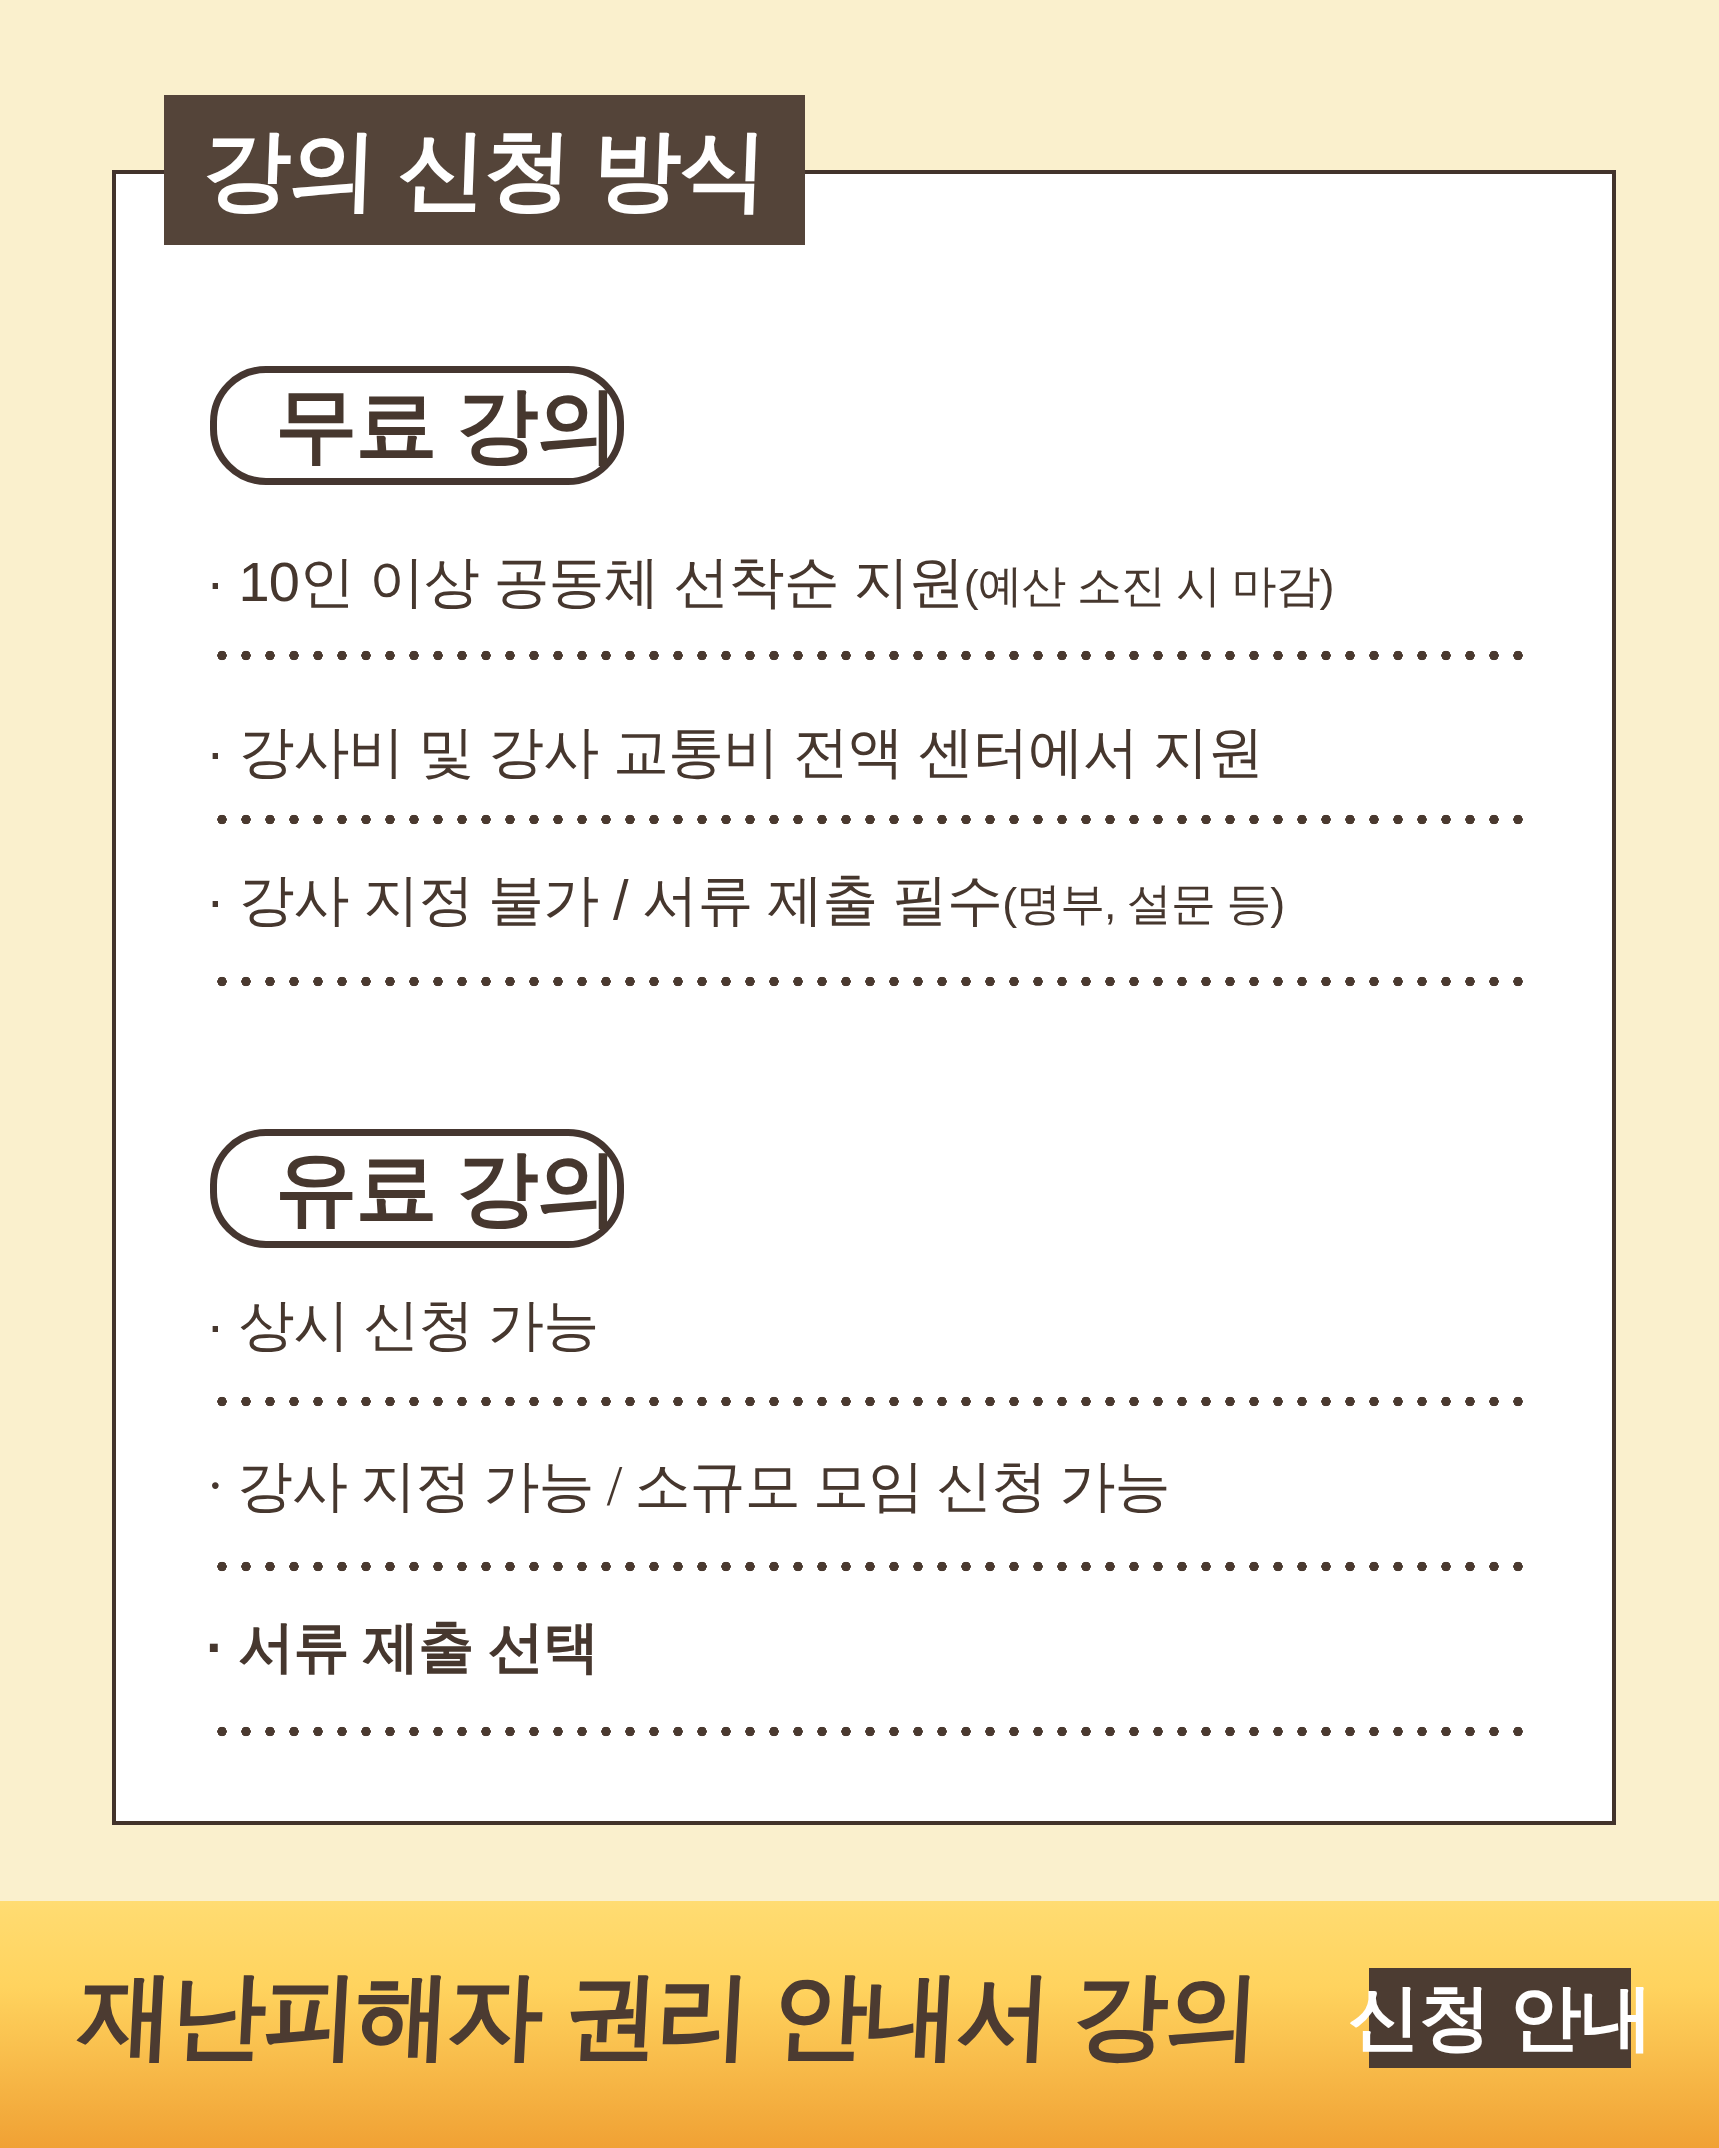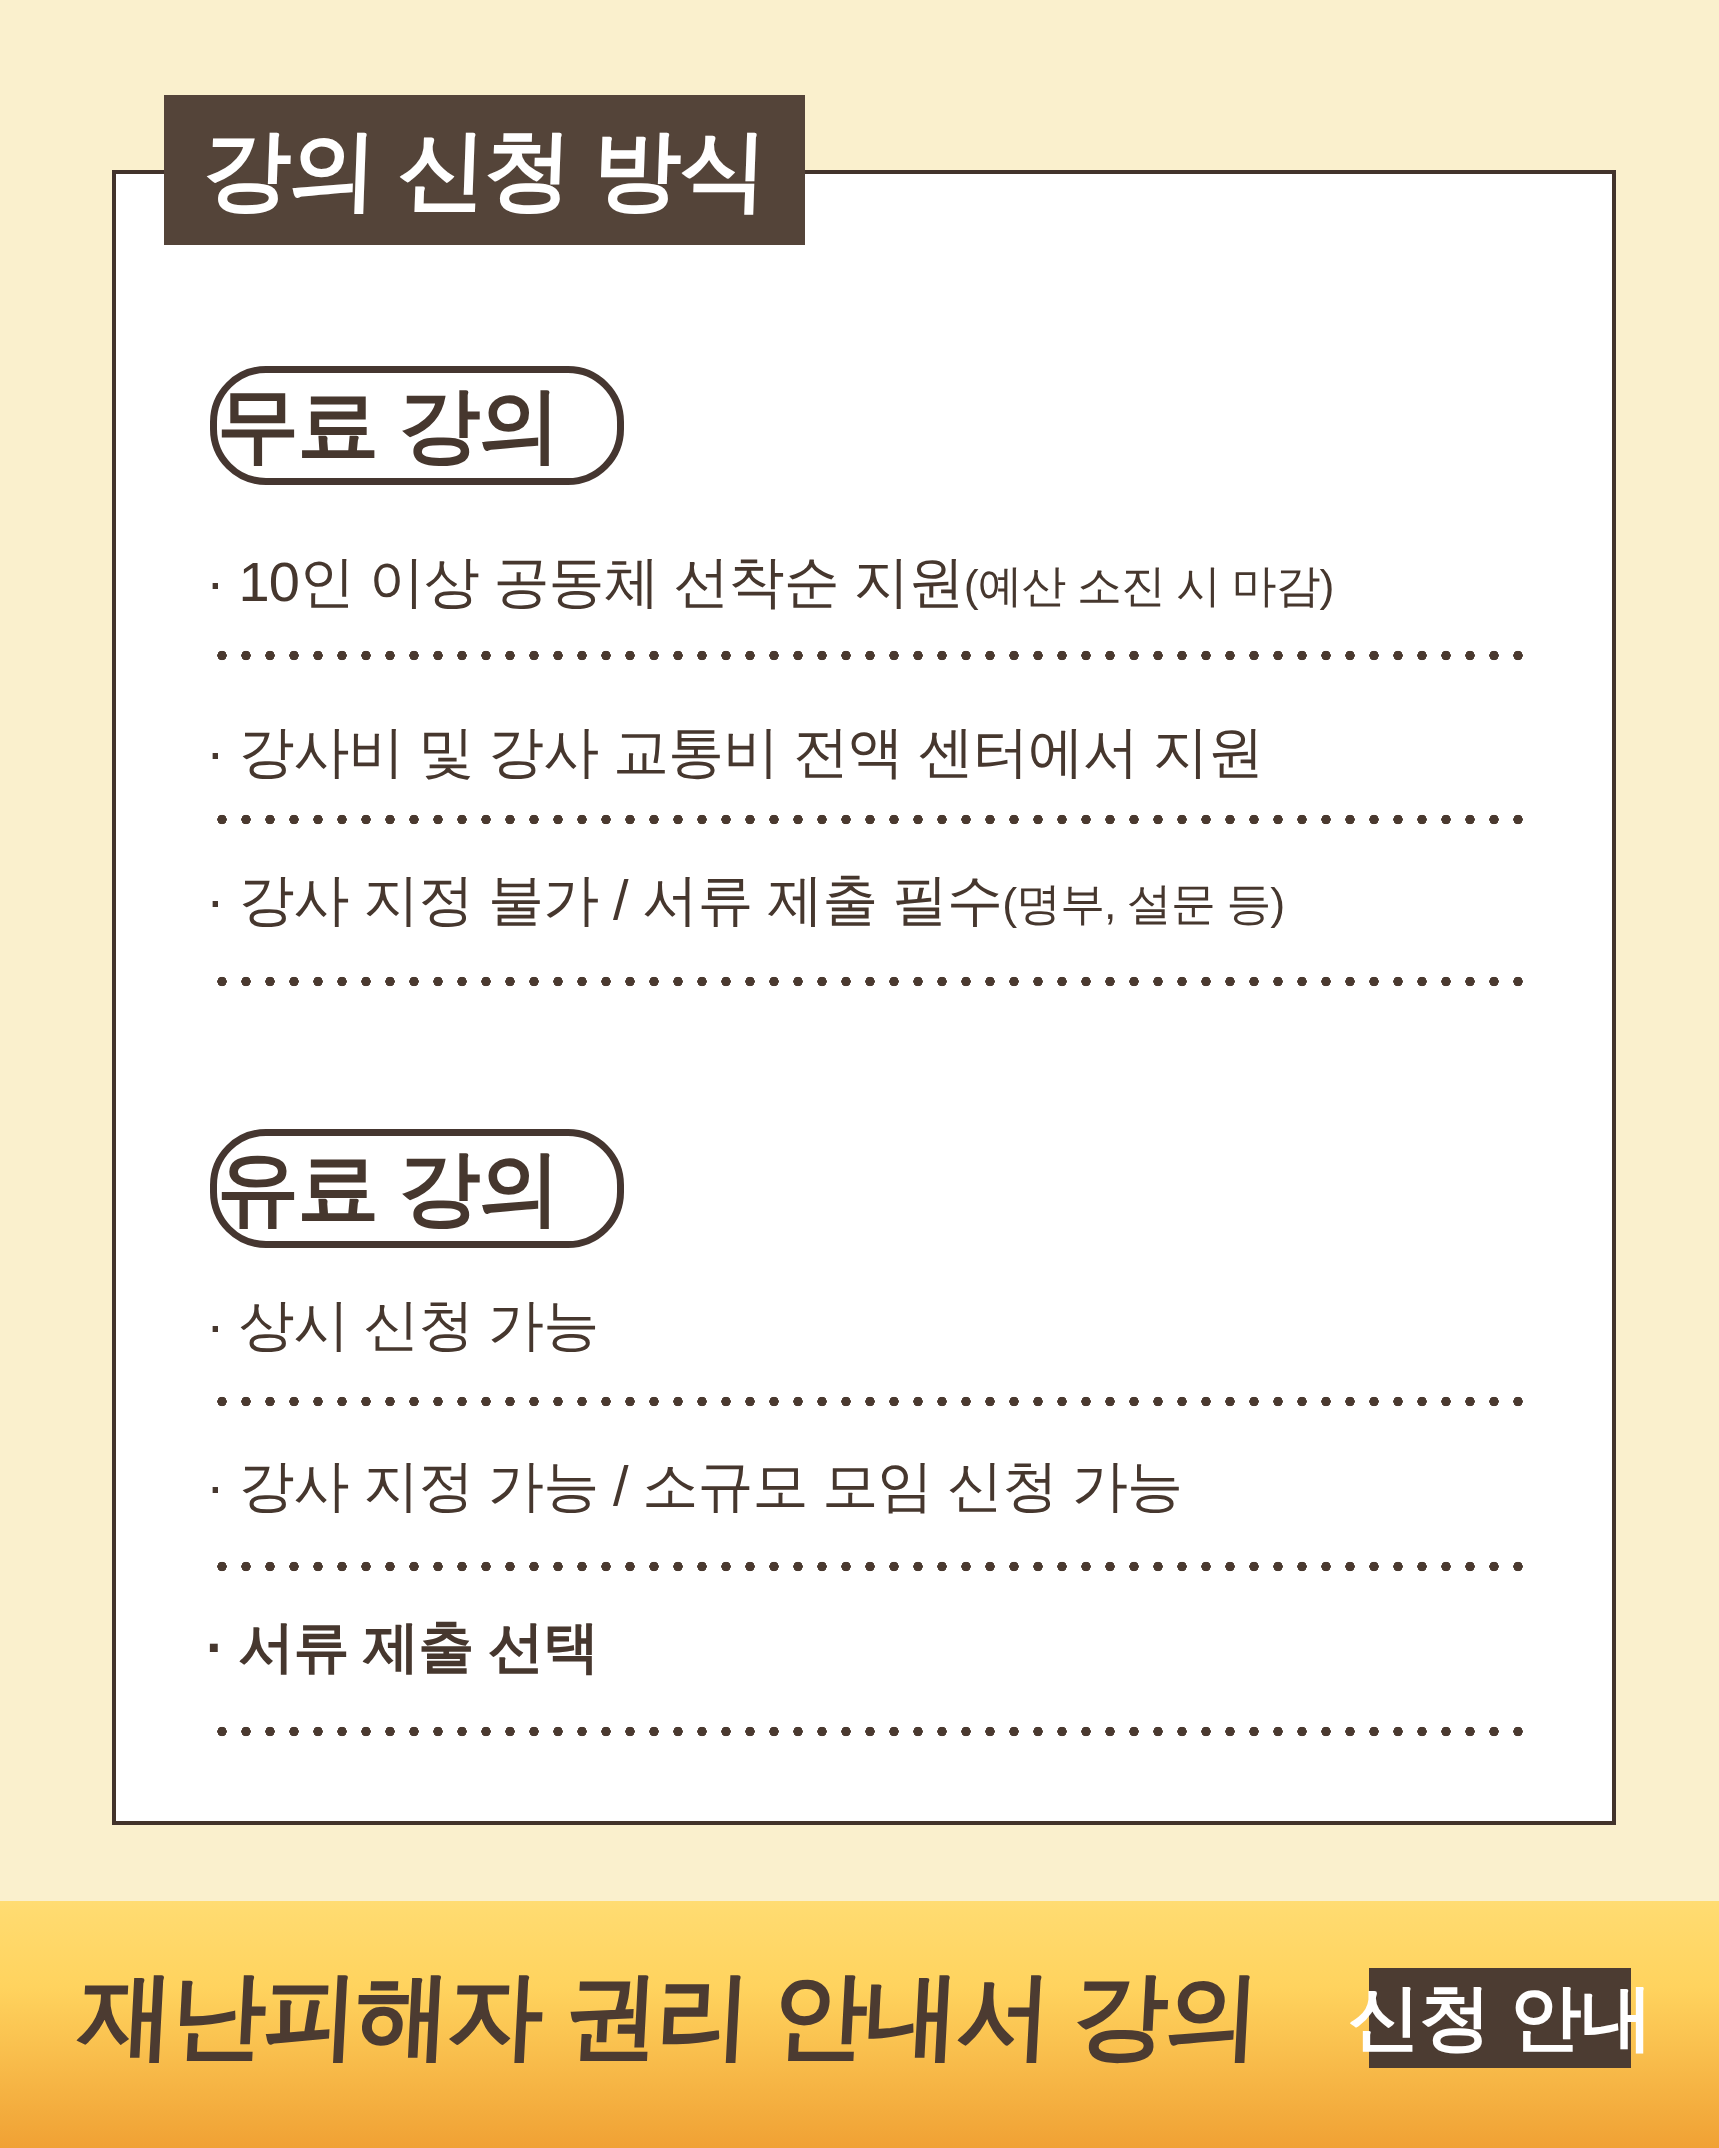--- a/index.html
+++ b/index.html
@@ -52,21 +52,21 @@
     position: absolute;
     left: 94px;
     width: 414px;
     height: 119px;
     background: #FFFFFF;
     border: 7.2px solid #453630;
     border-radius: 56px;
     box-sizing: border-box;
     display: flex;
     align-items: center;
-    justify-content: flex-start;
+    justify-content: flex-end;
   }
   .pill .label {
     color: #46372E;
     font-size: 82px;
     font-weight: 800;
     letter-spacing: -1.8px;
     white-space: nowrap;
   }
   .pill.free { top: 192px; }
   .pill.paid { top: 938px; margin-top: 17px; }
@@ -81,21 +81,21 @@
     font-size: 56px;
     font-weight: 500;
     letter-spacing: -0.9px;
     white-space: nowrap;
   }
   .row .note { font-size: 0.8em; letter-spacing: -0.9px; }
   .row.r1 { top: 363px; }
   .row.r2 { top: 533px; }
   .row.r3 { top: 681px; }
   .row.r4 { top: 1106px; }
-  .row.r5 { top: 1267px; }
+  .row.r5 { top: 1267px; font-family: Liberation Serif, serif; }
   .row.r6 { top: 1428px; font-weight: bold; }
 
   
   .dots {
     position: absolute;
     left: 94px;
     width: 1321px;
     height: 10.7px;
     background-image: radial-gradient(circle, #4A392F 4.5px, transparent 4.9px);
     background-size: 24px 10.7px;

